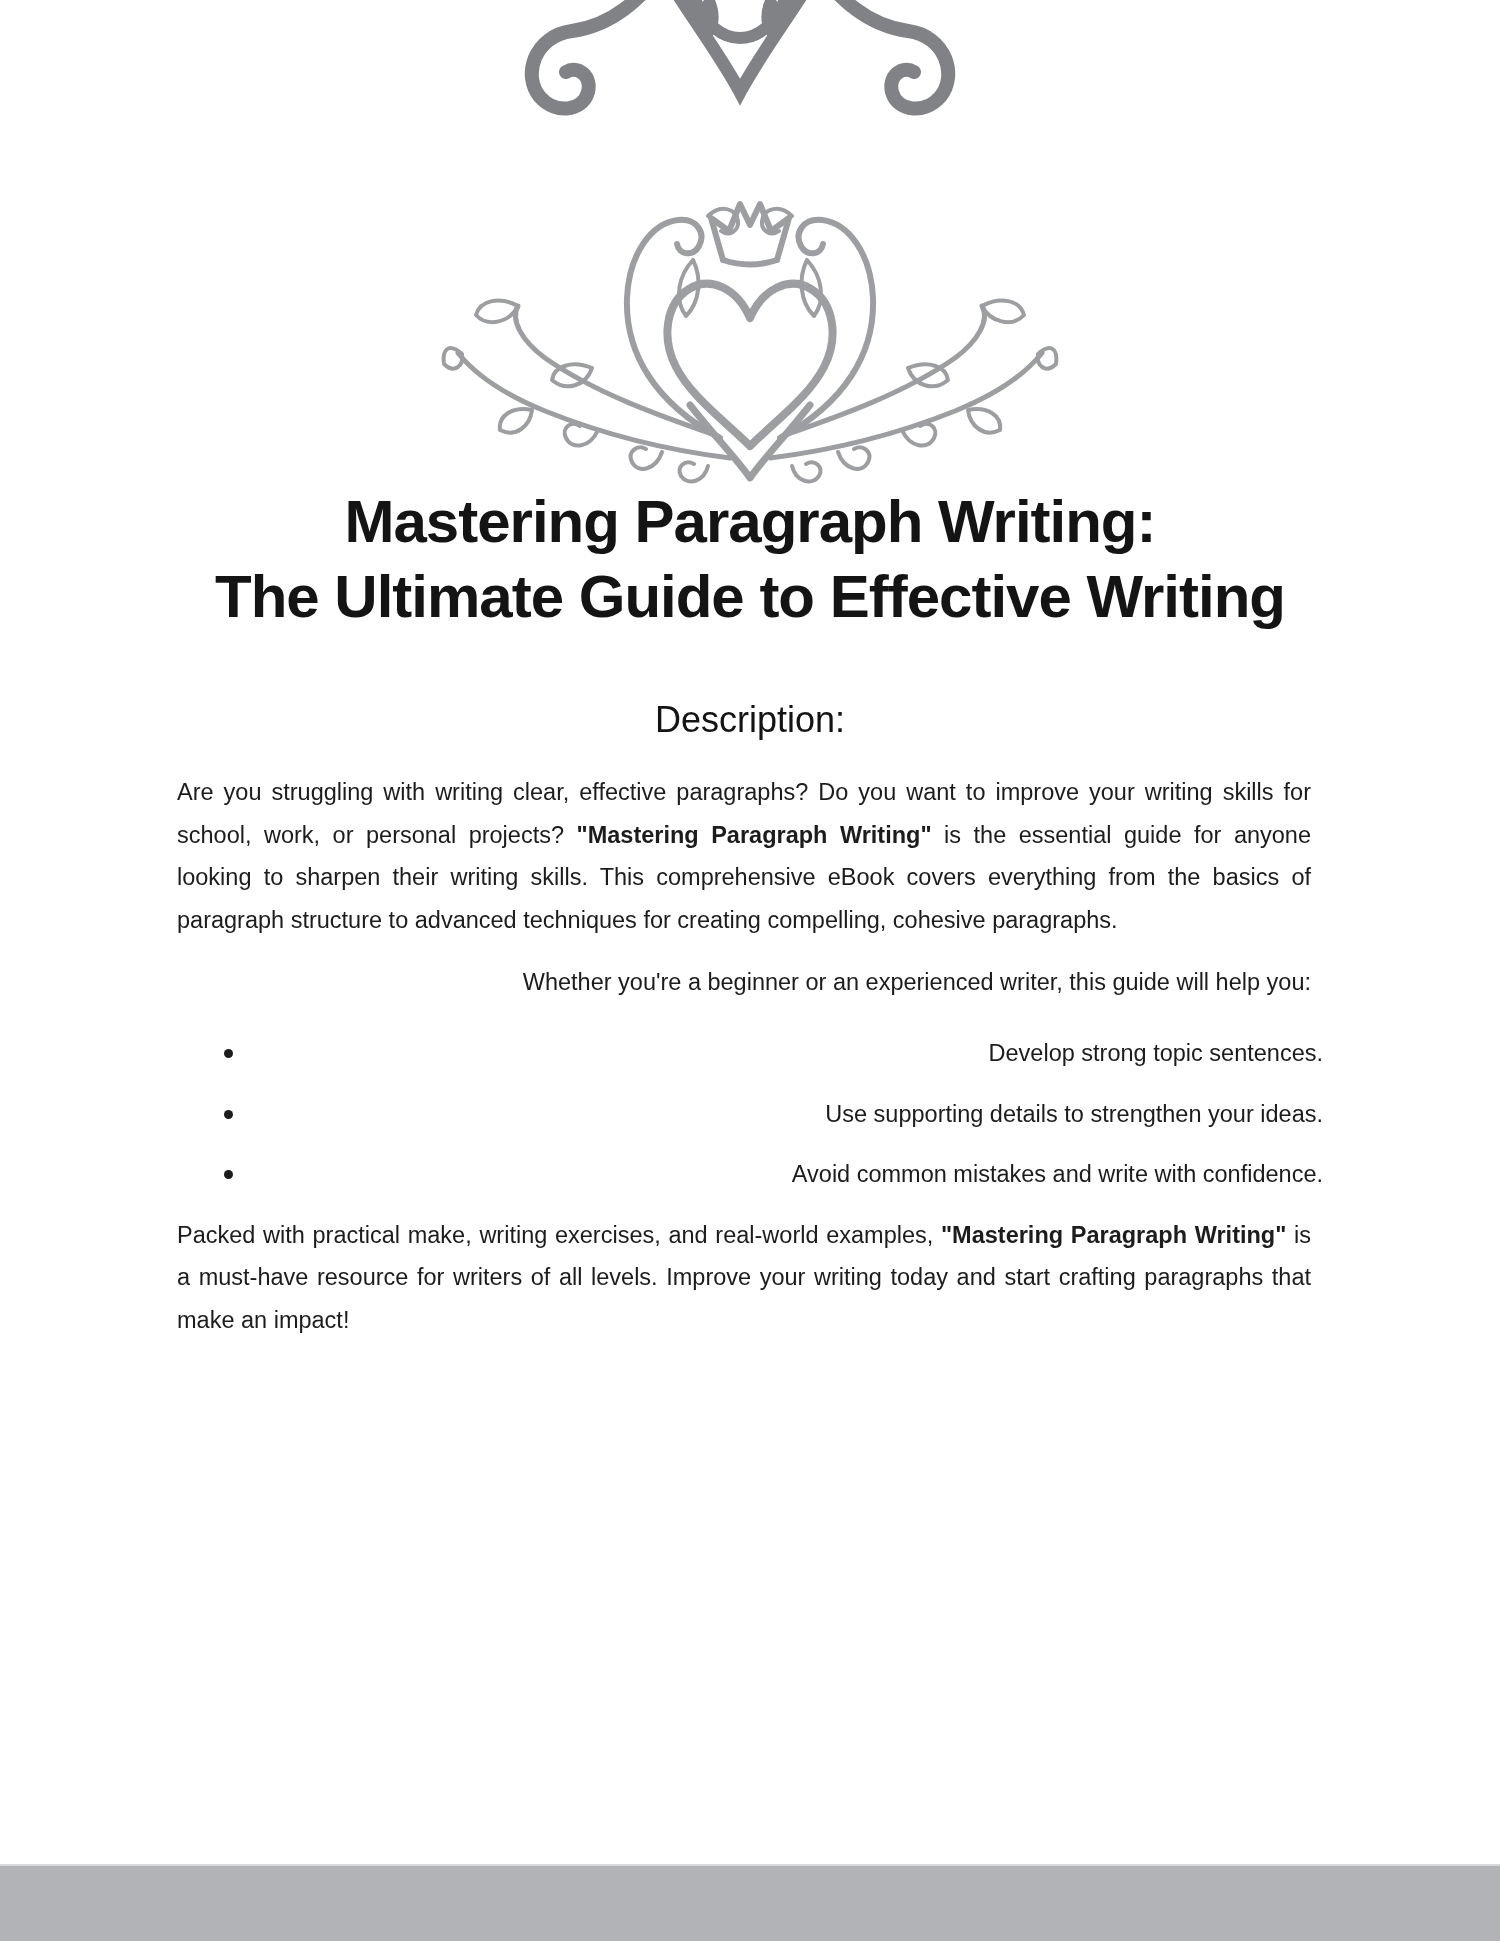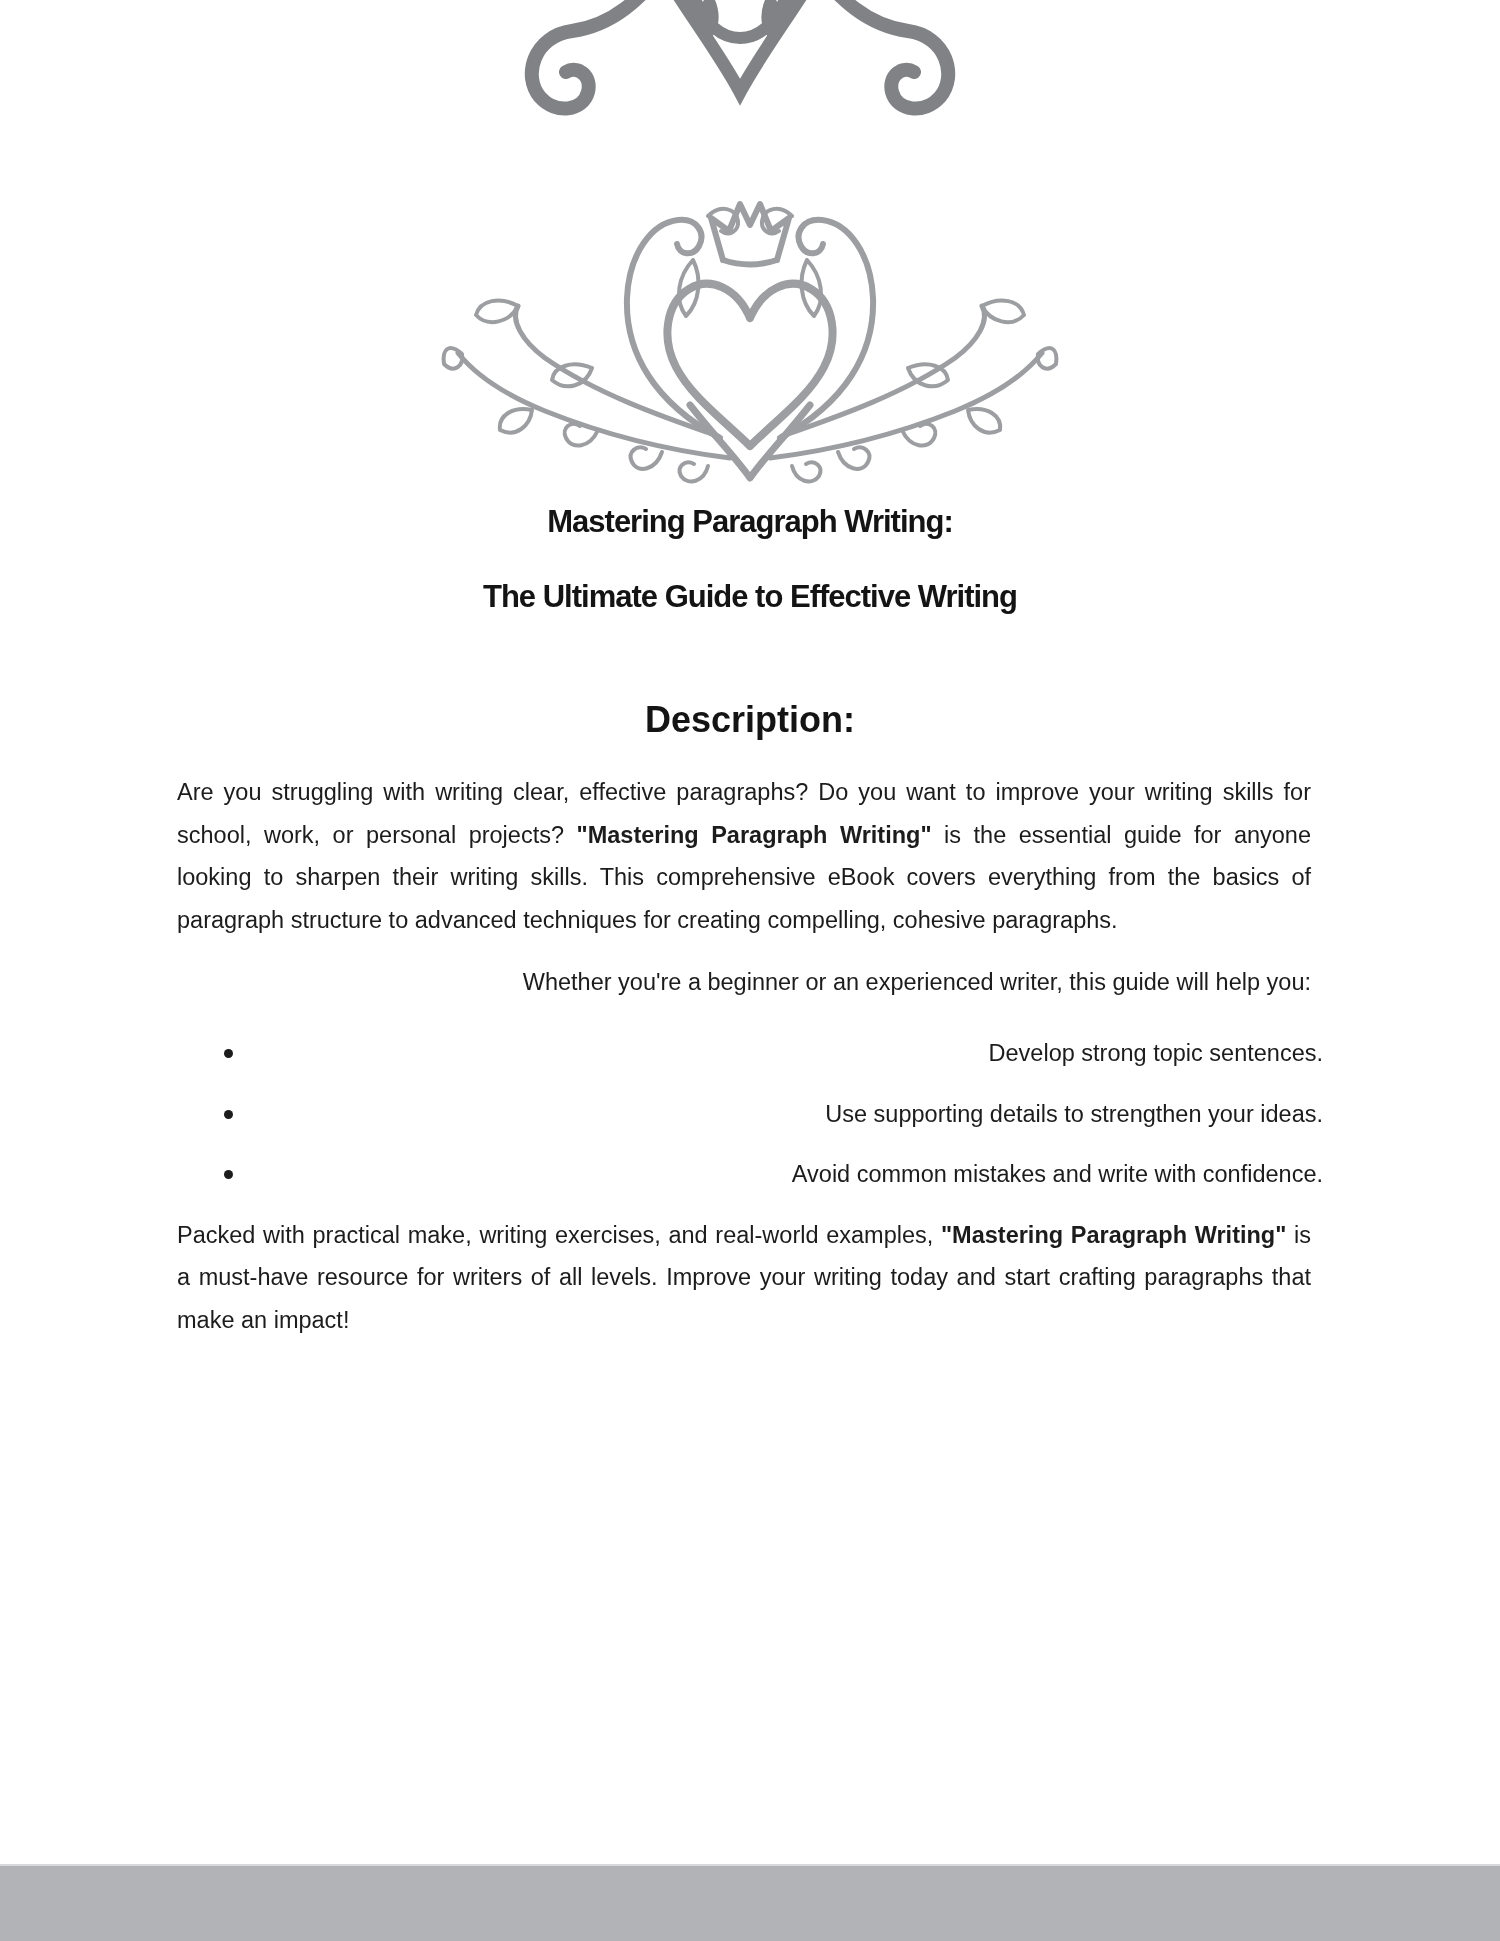--- a/index.html
+++ b/index.html
@@ -13,32 +13,32 @@
     color: #1c1c1c;
   }
   .top-flourish { position: absolute; left: 520px; top: -80px; }
   .heart-ornament { position: absolute; left: 440px; top: 168px; }
   .title {
     position: absolute;
     top: 484px; left: 0; width: 100%;
     margin: 0;
     text-align: center;
     font-weight: 700;
-    font-size: 31px;
+    font-size: 60px;
     line-height: 75px;
     letter-spacing: -1px;
     color: #141414;
   }
   .title .title-line { display: block; }
   .section-heading {
     position: absolute;
     top: 698px; left: 0; width: 100%;
     margin: 0;
     text-align: center;
-    font-weight: 700;
+    font-weight: 400;
     font-size: 36px;
     line-height: 44px;
     color: #141414;
   }
   .content {
     position: absolute;
     top: 771px; left: 177px;
     width: 1146px;
     font-size: 23.5px;
     line-height: 42.6px;

